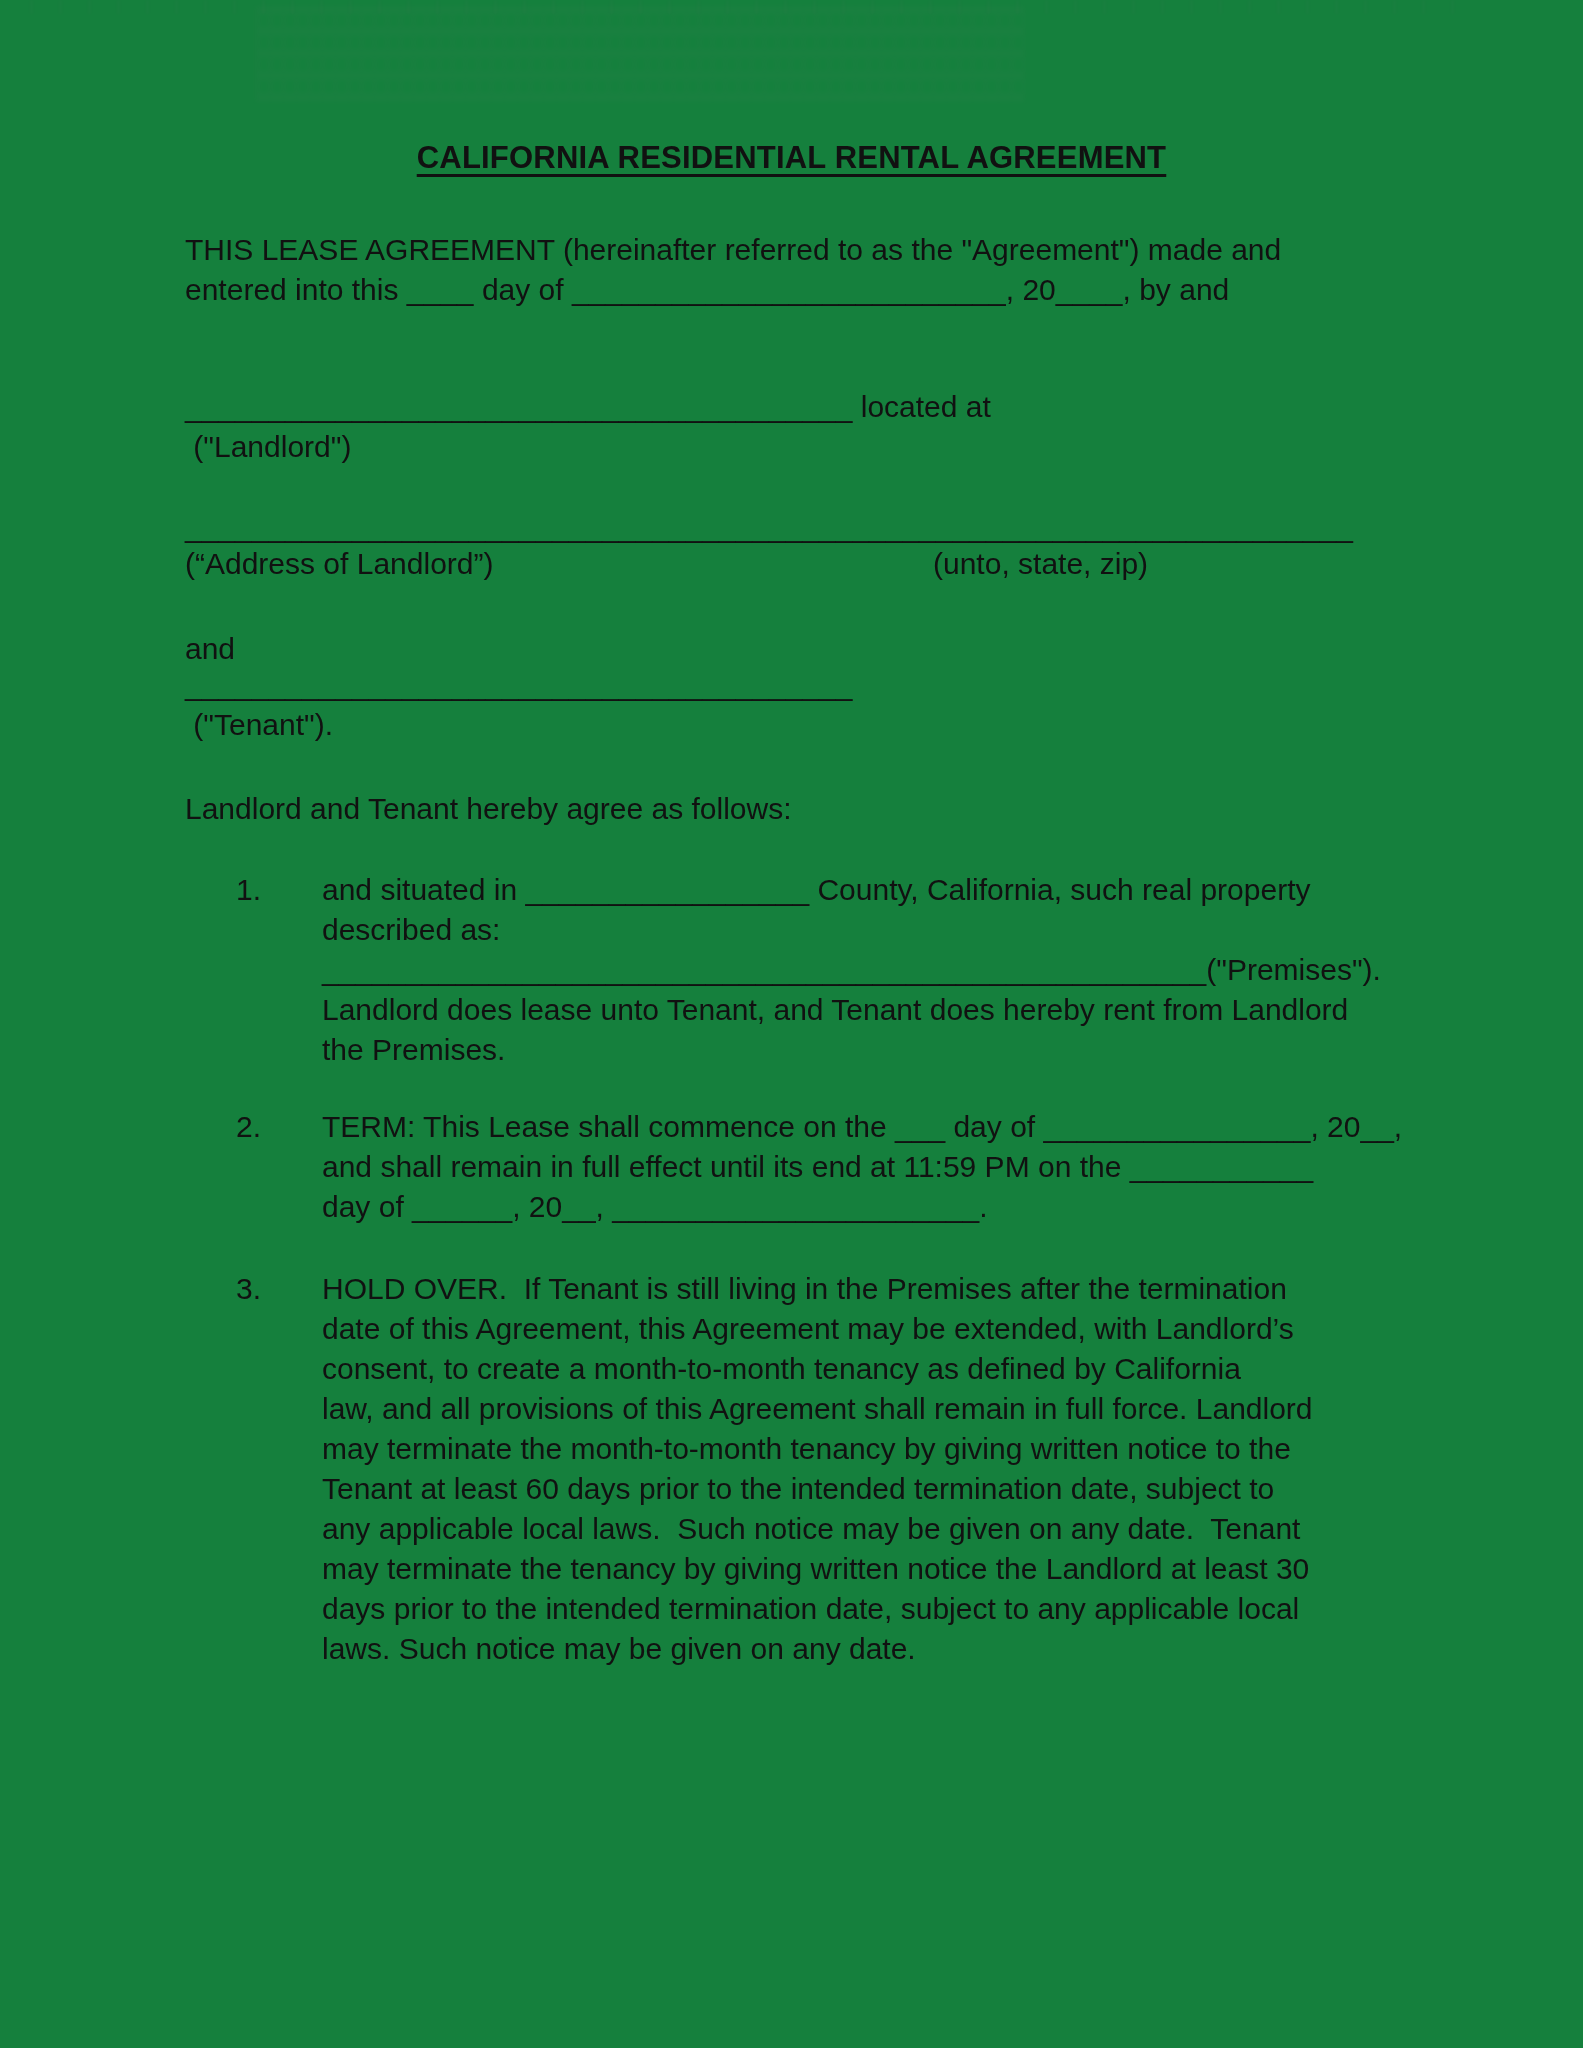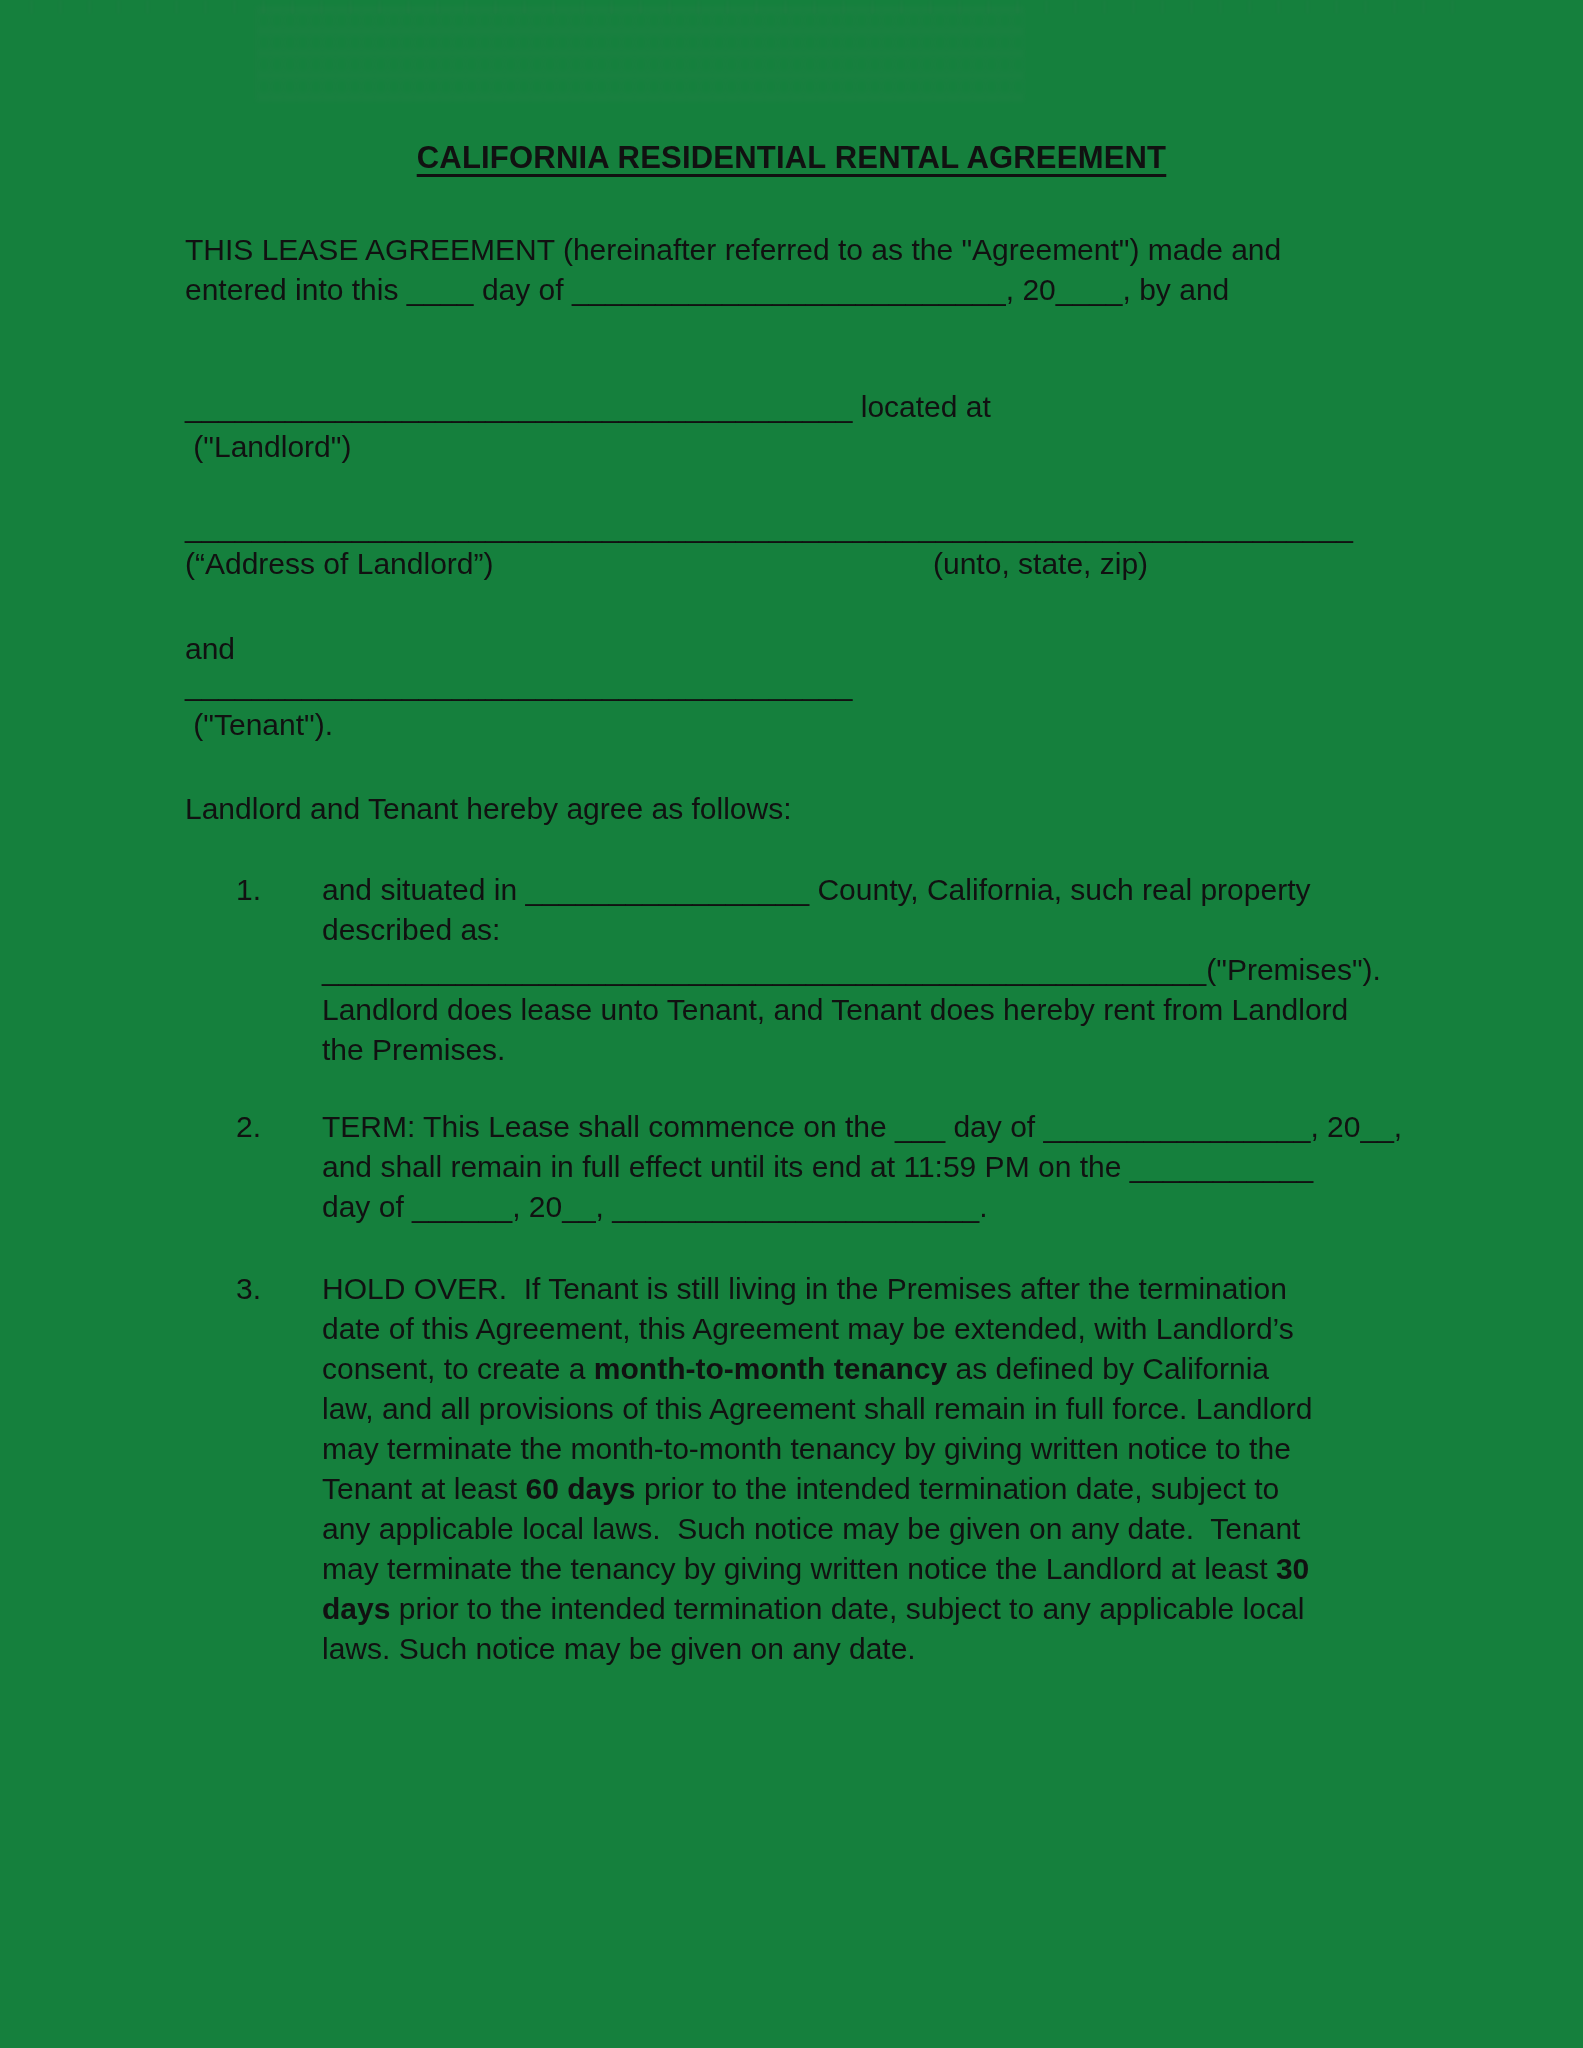--- a/index.html
+++ b/index.html
@@ -9,21 +9,21 @@
     height:2048px;
     background:#15803d;
     font-family:"Liberation Sans","DejaVu Sans",sans-serif;
     font-size:30px;
     line-height:40px;
     color:#111111;
     overflow:hidden;
   }
   .abs{position:absolute;}
   .tline{white-space:pre;}
-  .b{font-weight:bold;}
+  .b{font-weight:normal;}
   
   .ghost{
     position:absolute;top:6px;left:255px;width:770px;height:96px;
     background:
       repeating-linear-gradient(90deg,#777 0 5px,transparent 5px 13px),
       repeating-linear-gradient(0deg,#888 0 9px,transparent 9px 22px);
     opacity:0.035;filter:blur(2px);
     pointer-events:none;
   }
   .ghost2{

